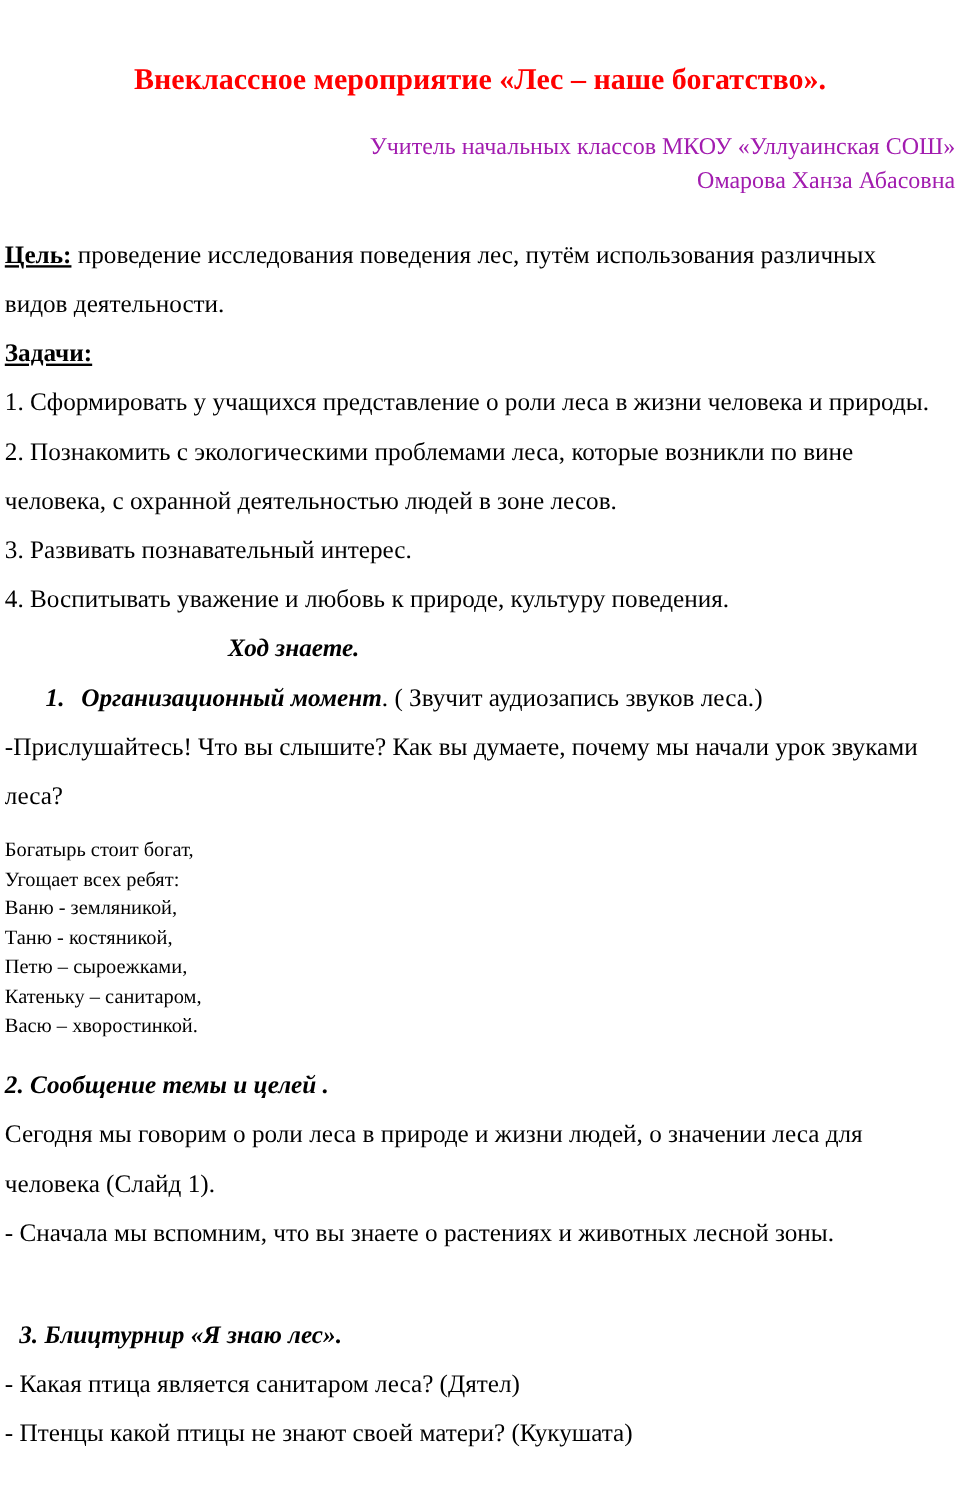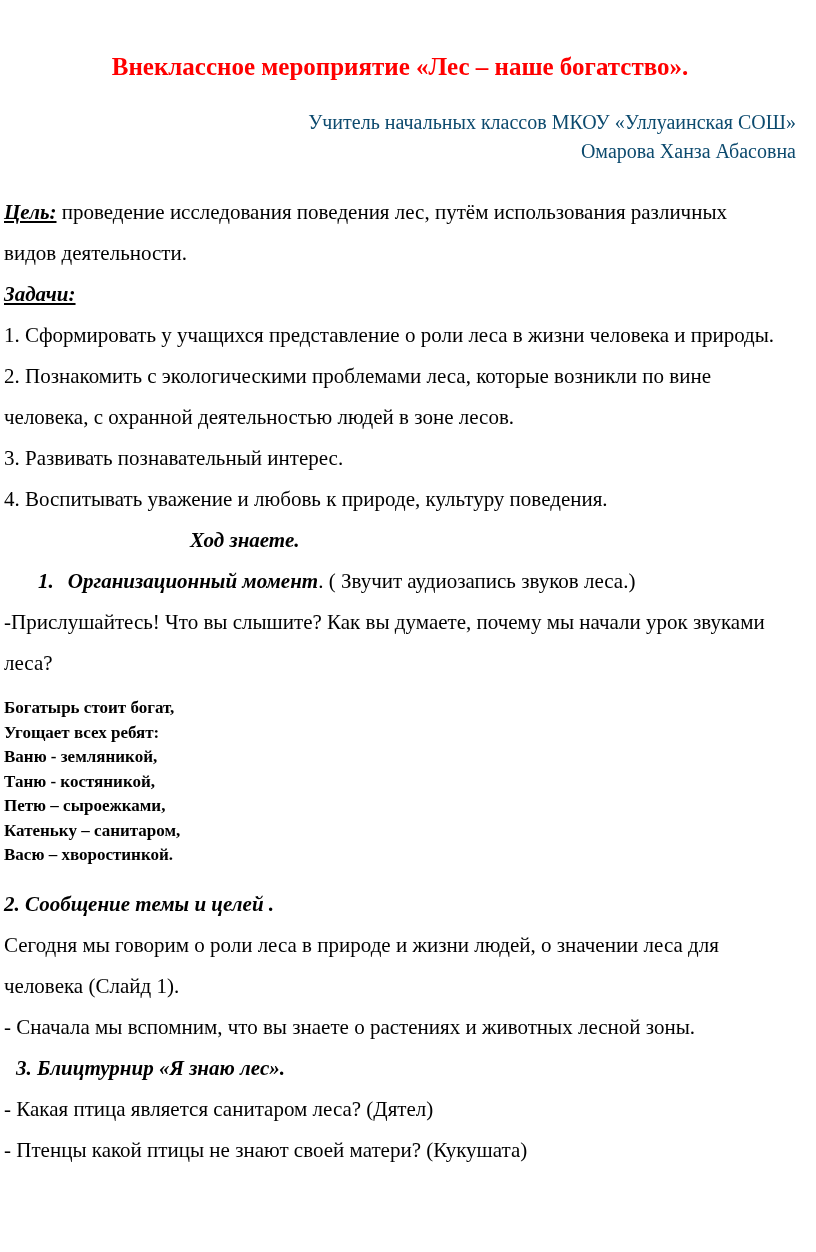--- a/index.html
+++ b/index.html
@@ -21,47 +21,46 @@
     font-size: 25px;
     font-weight: bold;
     color: #ff0000;
     line-height: 30px;
   }
   .byline {
     margin-top: 26px;
     text-align: right;
     font-size: 20px;
     line-height: 29px;
-    color: #0c4a6e;
+    color: #a21caf;
   }
   .para {
     font-size: 21px;
     line-height: 41px;
     padding-right: 18px;
   }
   .first-body { margin-top: 26px; }
   .bi { font-weight: bold; font-style: italic; }
-  .biu { font-weight: bold; font-style: italic; text-decoration: underline; text-align: center; }
+  .biu { font-weight: bold; text-decoration: underline; text-align: center; }
   .course-heading {
     font-size: 21px;
     line-height: 41px;
     font-weight: bold;
     font-style: italic;
     margin-left: 186px;
   }
   .org-item { padding-left: 34px; }
   .org-item .num { font-weight: bold; font-style: italic; margin-right: 14px; }
   .poem {
     margin-top: 12px;
     font-size: 17px;
     line-height: 24.5px;
-    font-weight: bold;
   }
   .section-gap { margin-top: 16px; }
-  .indent-sm { padding-left: 12px; }
+  .indent-sm { padding-left: 12px; margin-top: 44px; }
 </style>
 </head>
 <body>
 
 <div class="page">
 
   <h1 class="doc-title">Внеклассное мероприятие «Лес – наше богатство».</h1>
 
   <div class="byline">
     <div>Учитель начальных классов МКОУ «Уллуаинская СОШ»</div>

